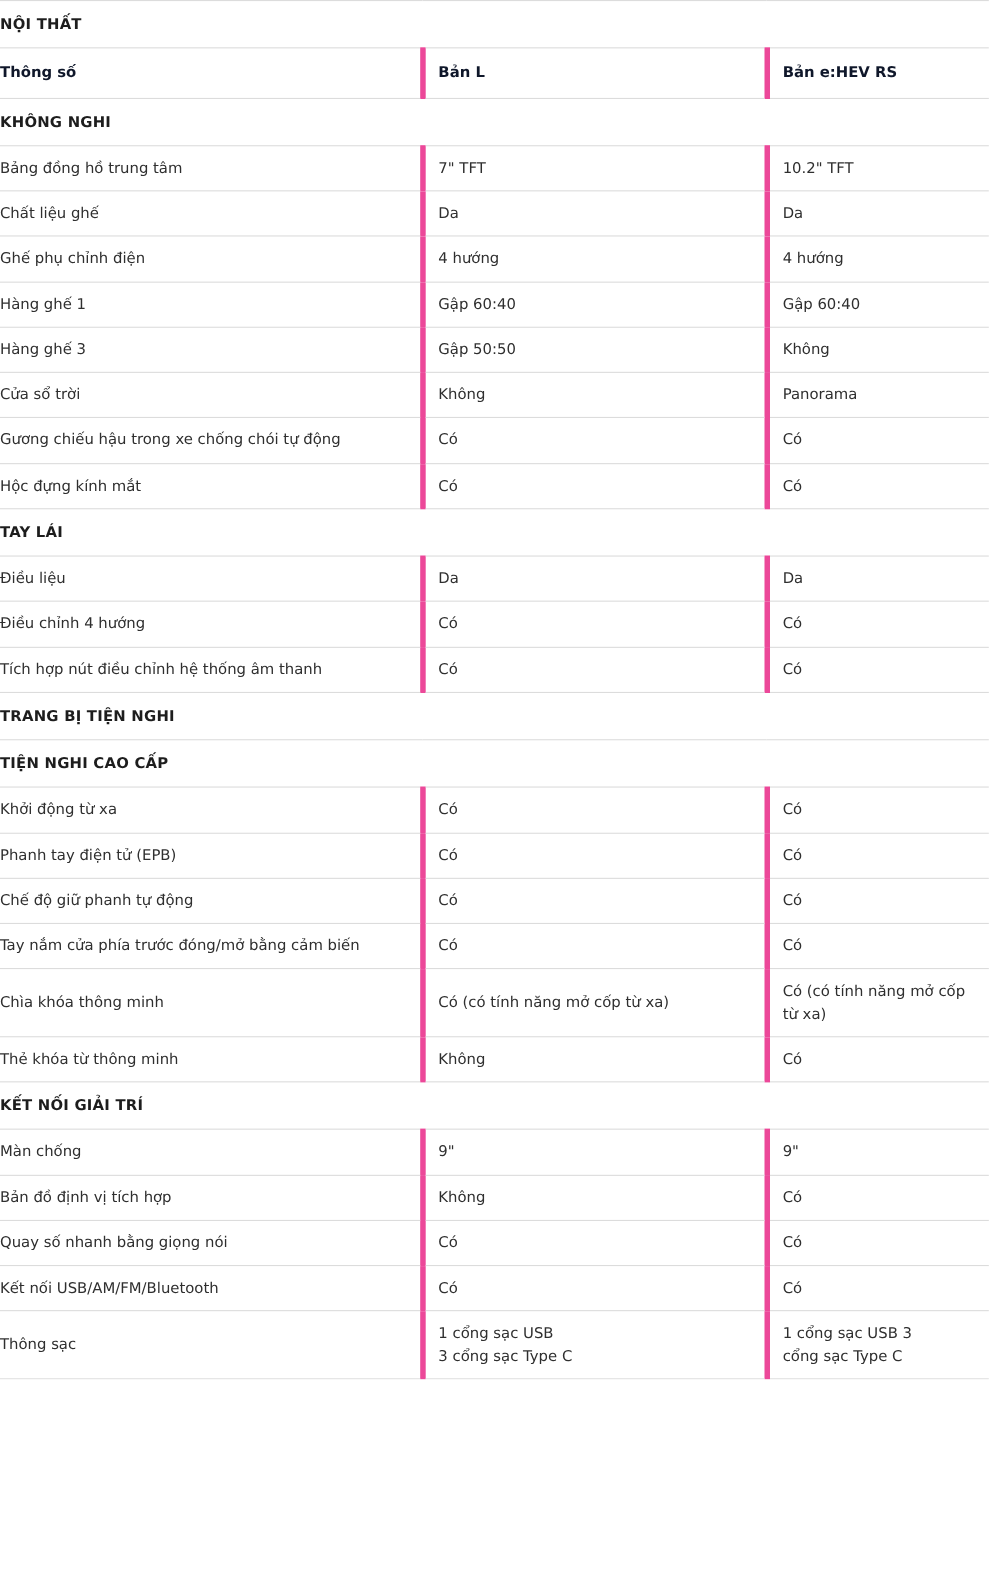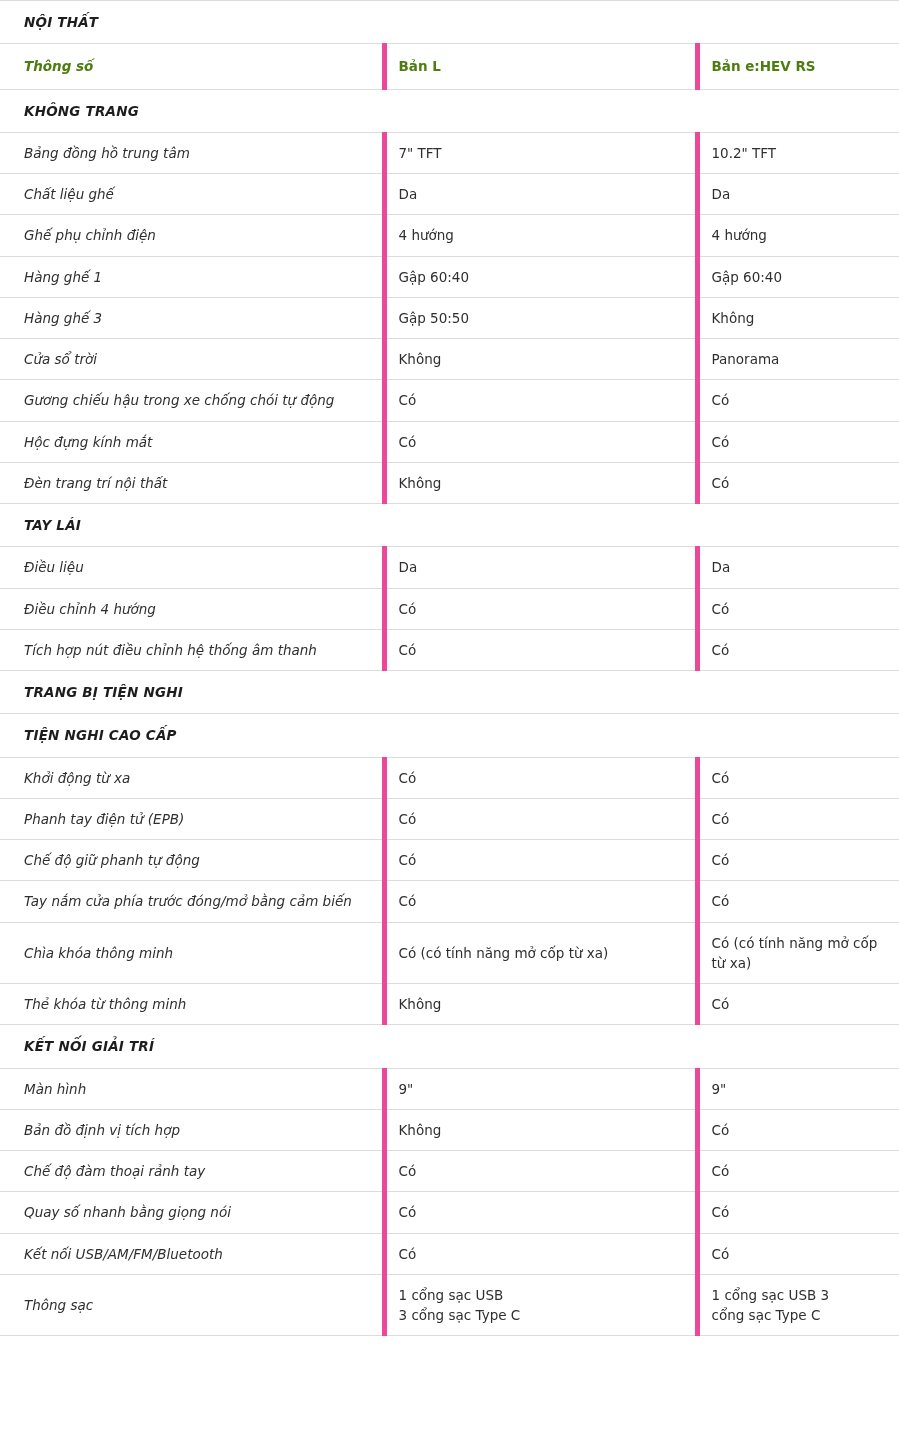--- a/index.html
+++ b/index.html
@@ -31,21 +31,21 @@
     vertical-align: middle;
     text-align: left;
   }
   .cell {
     padding: 10px 12px;
     font-size: 13.5px;
     line-height: 1.5;
     color: #2f2f2f;
     font-weight: 400;
   }
-  .cell-label { padding-left: 24px; font-style: italic; }
+  .cell-label { padding-left: 0; }
 
   
   td.sep, th.sep {
     border-left: 5px solid #ec4899;
   }
 
   
   tr.section-row td {
     background: #ffffff;
     border-left: none;
@@ -64,21 +64,21 @@
     font-weight: 700;
     font-size: 13.5px;
     color: #1d1d1d;
     padding-top: 11px;
     padding-bottom: 11px;
   }
   
   tr.head-row .cell {
     font-weight: 700;
     font-size: 13.5px;
-    color: #4d7c0f;
+    color: #0f172a;
     padding-top: 12px;
     padding-bottom: 12px;
   }
   .multiline { white-space: pre-line; }
 </style>
 </head>
 <body>
 
 <table class="spec-table">
   <colgroup>
@@ -98,21 +98,21 @@
         </td>
         <td class="sep">
           <div class="cell multiline">Bản L</div>
         </td>
         <td class="sep">
           <div class="cell multiline">Bản e:HEV RS</div>
         </td>
       </tr>
       <tr class="section-row">
         <td colspan="3">
-          <div class="cell cell-label">KHÔNG TRANG</div>
+          <div class="cell cell-label">KHÔNG NGHI</div>
         </td>
       </tr>
       <tr class="data-row">
         <td>
           <div class="cell multiline cell-label">Bảng đồng hồ trung tâm</div>
         </td>
         <td class="sep">
           <div class="cell multiline">7" TFT</div>
         </td>
         <td class="sep">
@@ -184,31 +184,20 @@
         <td class="sep">
           <div class="cell multiline">Có</div>
         </td>
       </tr>
       <tr class="data-row">
         <td>
           <div class="cell multiline cell-label">Hộc đựng kính mắt</div>
         </td>
         <td class="sep">
           <div class="cell multiline">Có</div>
-        </td>
-        <td class="sep">
-          <div class="cell multiline">Có</div>
-        </td>
-      </tr>
-      <tr class="data-row">
-        <td>
-          <div class="cell multiline cell-label">Đèn trang trí nội thất</div>
-        </td>
-        <td class="sep">
-          <div class="cell multiline">Không</div>
         </td>
         <td class="sep">
           <div class="cell multiline">Có</div>
         </td>
       </tr>
       <tr class="section-row">
         <td colspan="3">
           <div class="cell cell-label">TAY LÁI</div>
         </td>
       </tr>
@@ -322,46 +311,35 @@
           <div class="cell multiline">Có</div>
         </td>
       </tr>
       <tr class="section-row">
         <td colspan="3">
           <div class="cell cell-label">KẾT NỐI GIẢI TRÍ</div>
         </td>
       </tr>
       <tr class="data-row">
         <td>
-          <div class="cell multiline cell-label">Màn hình</div>
+          <div class="cell multiline cell-label">Màn chống</div>
         </td>
         <td class="sep">
           <div class="cell multiline">9"</div>
         </td>
         <td class="sep">
           <div class="cell multiline">9"</div>
         </td>
       </tr>
       <tr class="data-row">
         <td>
           <div class="cell multiline cell-label">Bản đồ định vị tích hợp</div>
         </td>
         <td class="sep">
           <div class="cell multiline">Không</div>
-        </td>
-        <td class="sep">
-          <div class="cell multiline">Có</div>
-        </td>
-      </tr>
-      <tr class="data-row">
-        <td>
-          <div class="cell multiline cell-label">Chế độ đàm thoại rảnh tay</div>
-        </td>
-        <td class="sep">
-          <div class="cell multiline">Có</div>
         </td>
         <td class="sep">
           <div class="cell multiline">Có</div>
         </td>
       </tr>
       <tr class="data-row">
         <td>
           <div class="cell multiline cell-label">Quay số nhanh bằng giọng nói</div>
         </td>
         <td class="sep">

